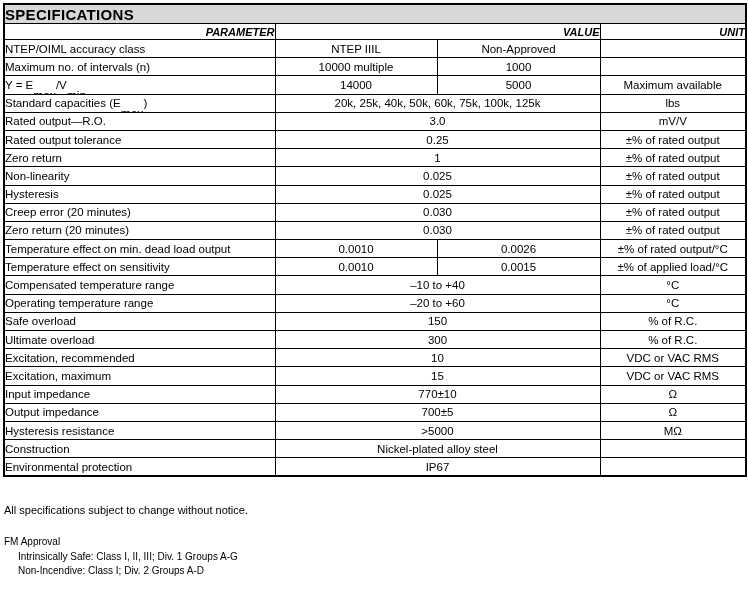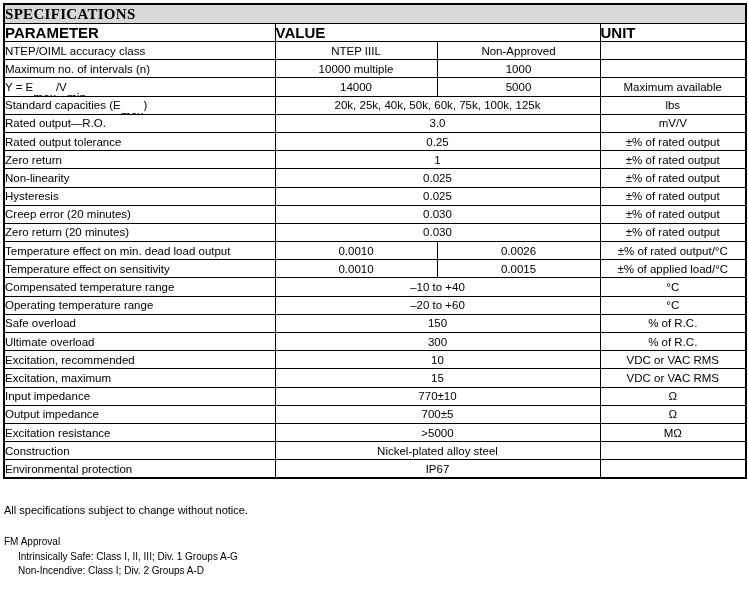--- a/index.html
+++ b/index.html
@@ -34,27 +34,27 @@
     vertical-align: middle;
   }
   td.title-cell {
     background: #d8d8d8;
     font-weight: bold;
     font-size: 15px;
     text-align: left;
     padding: 1px 0 2px 5px;
     height: 18px;
     letter-spacing: 0.3px;
-    font-family: Liberation Serif, serif;
   }
   table.spec th {
-    font-size: 15px;
+    font-size: 11px;
     font-weight: bold;
-    text-align: left;
+    text-align: right;
     height: 15px;
+    font-style: italic;
   }
   tr.data-row { height: 18.2px; }
   td.param {
     font-weight: normal;
     text-align: left;
     padding-left: 4px;
     font-size: 11.5px;
   }
   td.val, td.unit {
     text-align: center;
@@ -209,21 +209,21 @@
           <td class="param">Input impedance</td>
           <td class="val" colspan="2">770±10</td>
           <td class="unit">Ω</td>
         </tr>
         <tr class="data-row">
           <td class="param">Output impedance</td>
           <td class="val" colspan="2">700±5</td>
           <td class="unit">Ω</td>
         </tr>
         <tr class="data-row">
-          <td class="param">Excitation resistance</td>
+          <td class="param">Hysteresis resistance</td>
           <td class="val" colspan="2">&gt;5000</td>
           <td class="unit">MΩ</td>
         </tr>
         <tr class="data-row">
           <td class="param">Construction</td>
           <td class="val" colspan="2">Nickel-plated alloy steel</td>
           <td class="unit"></td>
         </tr>
         <tr class="data-row">
           <td class="param">Environmental protection</td>

